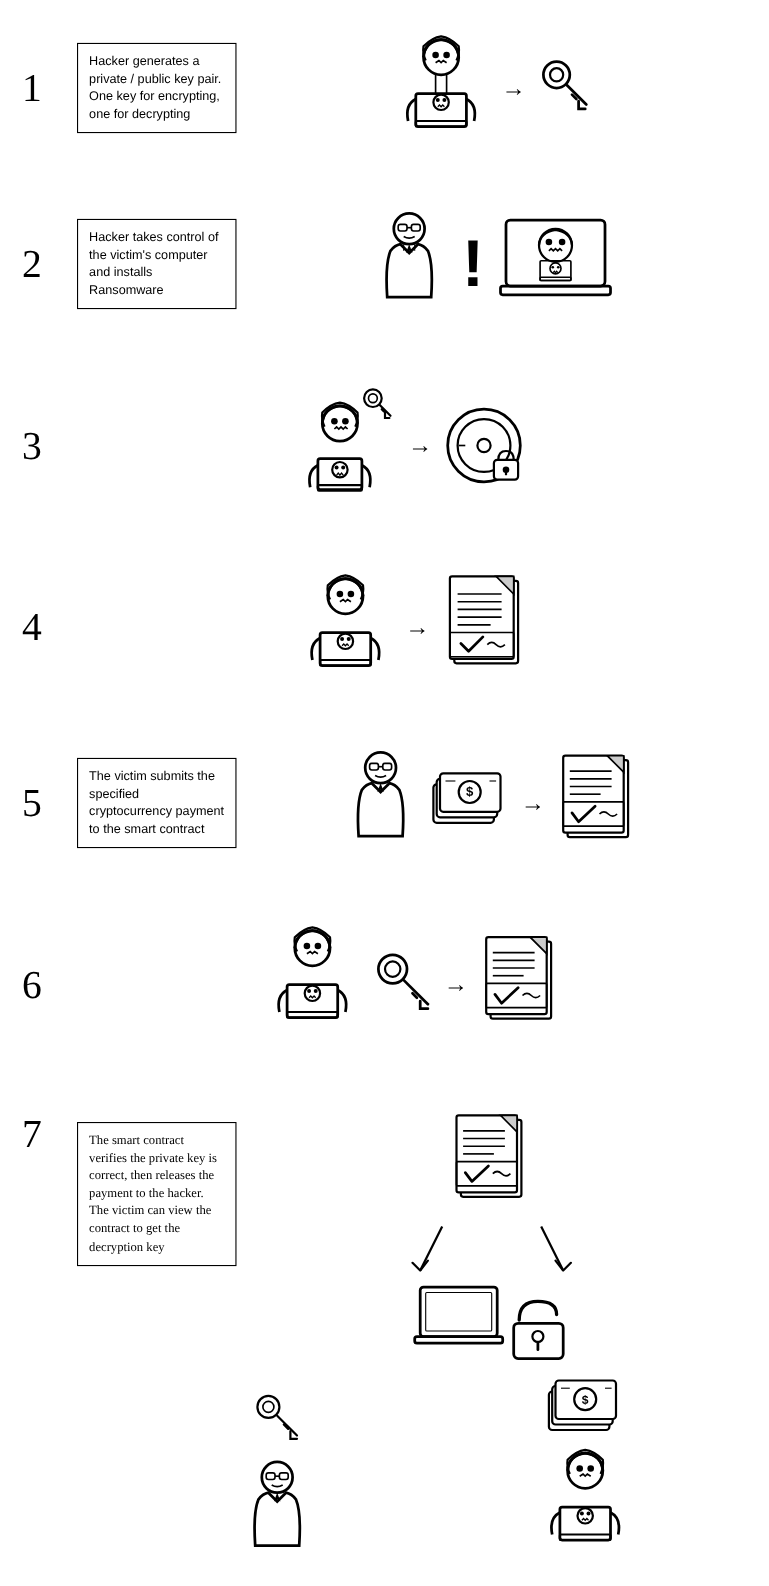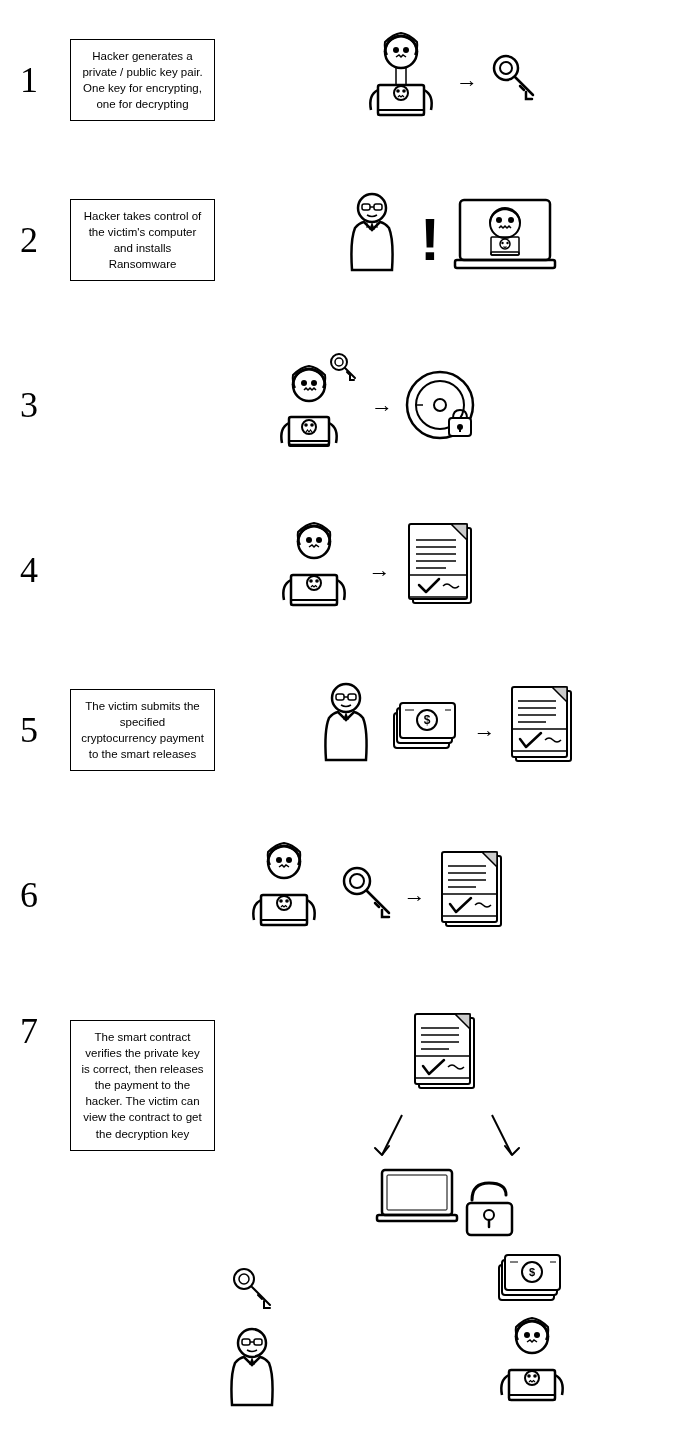--- a/index.html
+++ b/index.html
@@ -26,21 +26,21 @@
       width: 50px;
       flex-shrink: 0;
       font-family: 'Georgia', serif;
     }
 
     .step-text-box {
       border: 1.5px solid #000;
       padding: 8px 10px;
       width: 145px;
       flex-shrink: 0;
-      text-align: center;
+      text-align: left;
       font-size: 11.5px;
       line-height: 1.4;
       color: #000;
     }
 
     .step-icons {
       display: flex;
       align-items: center;
       flex: 1;
       justify-content: center;
@@ -247,21 +247,21 @@
 
       <path d="M42,66 Q46,62 50,66 Q54,70 58,66" fill="none" stroke="#000" stroke-width="1.5"></path>
 
       <path d="M50,4 L66,4 L66,20 L50,4Z" fill="#ccc" stroke="#000" stroke-width="1.5"></path>
     </svg>
   </div>
 </div>
 
 <div class="step">
   <div class="step-number">5</div>
-  <div class="step-text-box">The victim submits the specified cryptocurrency payment to the smart releases</div>
+  <div class="step-text-box">The victim submits the specified cryptocurrency payment to the smart contract</div>
   <div class="step-icons">
 
     <svg width="65" height="100" viewBox="0 0 65 100">
       <circle cx="32" cy="18" r="14" fill="none" stroke="#000" stroke-width="2.5"></circle>
       <rect x="22" y="14" width="8" height="6" rx="2" fill="none" stroke="#000" stroke-width="1.5"></rect>
       <rect x="34" y="14" width="8" height="6" rx="2" fill="none" stroke="#000" stroke-width="1.5"></rect>
       <path d="M30,17 L34,17" stroke="#000" stroke-width="1.5"></path>
       <path d="M27,25 Q32,28 37,25" fill="none" stroke="#000" stroke-width="1.5"></path>
       <path d="M15,38 Q10,50 12,80 L52,80 Q54,50 49,38 Q45,33 40,32 L32,40 L24,32 Q19,33 15,38Z" fill="none" stroke="#000" stroke-width="2.5"></path>
       <path d="M32,32 L29,40 L32,38 L35,40 L32,32Z" fill="#000"></path>
@@ -338,21 +338,21 @@
       <rect x="6" y="44" width="55" height="22" rx="1" fill="none" stroke="#000" stroke-width="1.5"></rect>
       <path d="M14,54 L20,62 L35,48" fill="none" stroke="#000" stroke-width="2.5" stroke-linecap="round" stroke-linejoin="round"></path>
       <path d="M39,55 Q43,51 47,55 Q51,59 55,55" fill="none" stroke="#000" stroke-width="1.5"></path>
       <path d="M46,2 L61,2 L61,17 L46,2Z" fill="#ccc" stroke="#000" stroke-width="1.5"></path>
     </svg>
   </div>
 </div>
 
 <div class="step" style="align-items: flex-start; padding-bottom: 10px;">
   <div class="step-number">7</div>
-  <div class="step-text-box" style="margin-top: 10px;">The smart contract verifies the private key is correct, then releases the payment to the hacker. The victim can view the contract to get the decryption key</div>
+  <div class="step-text-box" style="margin-top: 10px; font-family: Liberation Serif, serif;">The smart contract verifies the private key is correct, then releases the payment to the hacker. The victim can view the contract to get the decryption key</div>
   <div class="step-icons" style="align-items: flex-start;">
 
     <div style="display: flex; flex-direction: column; align-items: center;">
       <svg width="80" height="95" viewBox="0 0 80 95">
         <rect x="12" y="8" width="55" height="70" rx="2" fill="white" stroke="#000" stroke-width="2"></rect>
         <rect x="8" y="4" width="55" height="70" rx="2" fill="white" stroke="#000" stroke-width="2"></rect>
         <line x1="14" y1="18" x2="52" y2="18" stroke="#000" stroke-width="1.5"></line>
         <line x1="14" y1="25" x2="52" y2="25" stroke="#000" stroke-width="1.5"></line>
         <line x1="14" y1="32" x2="52" y2="32" stroke="#000" stroke-width="1.5"></line>
         <line x1="14" y1="39" x2="42" y2="39" stroke="#000" stroke-width="1.5"></line>

